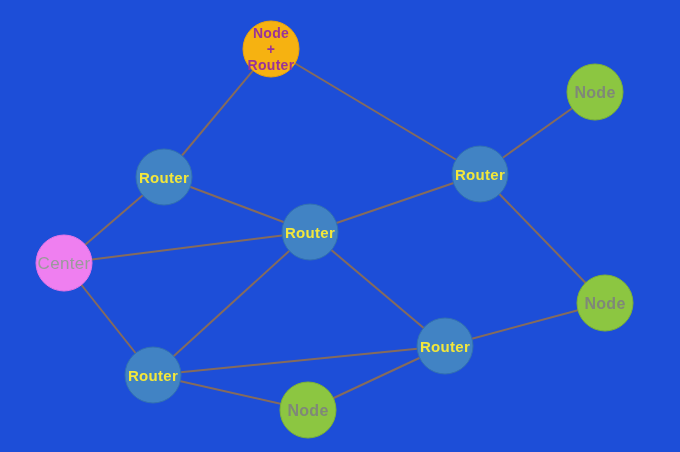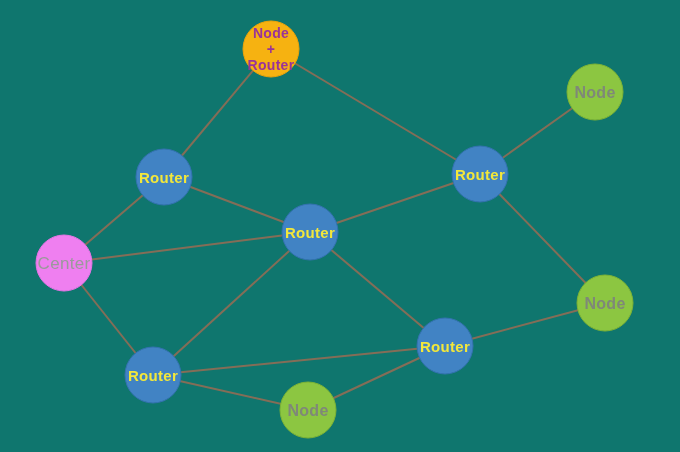--- a/index.html
+++ b/index.html
@@ -4,21 +4,21 @@
 <style>
   html, body {
     margin: 0;
     padding: 0;
     background: #ffffff;
   }
   .stage {
     position: relative;
     width: 680px;
     height: 452px;
-    background: #0f766e;
+    background: #1d4ed8;
     overflow: hidden;
     font-family: "Liberation Sans", sans-serif;
   }
   svg text {
     font-family: "Liberation Sans", "DejaVu Sans", sans-serif;
     letter-spacing: 0.3px;
     user-select: none;
   }
   svg g.node { cursor: pointer; }
 </style>

